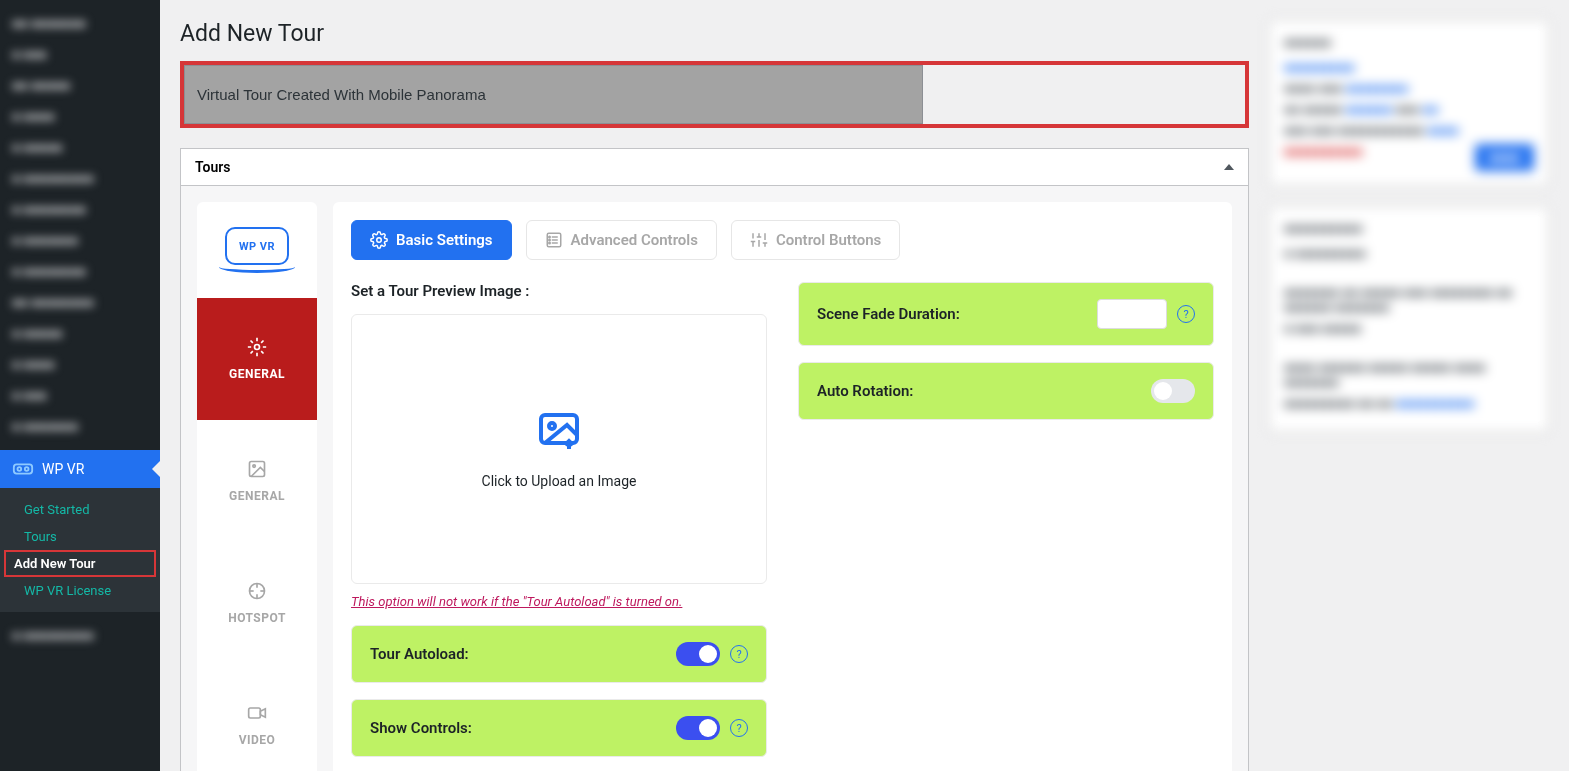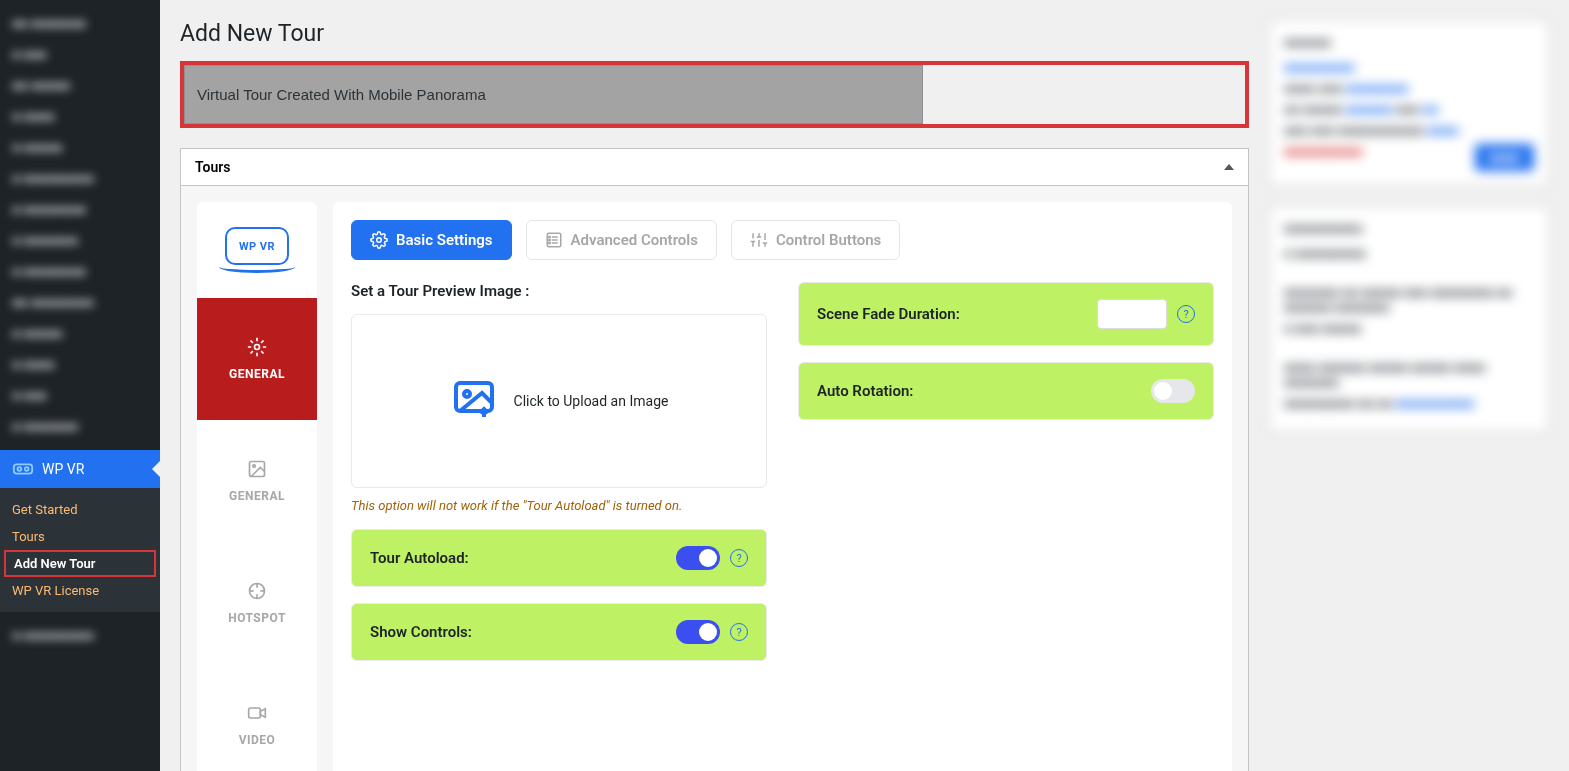--- a/index.html
+++ b/index.html
@@ -46,23 +46,23 @@
       transform: translateY(-50%);
       border-top: 8px solid transparent;
       border-bottom: 8px solid transparent;
       border-right: 8px solid #f0f0f1;
     }
     .wp-submenu {
       background: #2c3338;
       padding: 8px 0;
     }
     .wp-submenu-item {
-      padding: 6px 12px;
+      padding: 6px 24px;
       font-size: 13px;
-      color: #fdba74;
+      color: #14b8a6;
       cursor: pointer;
     }
     .wp-submenu-item.current {
       color: #fff;
       font-weight: 600;
       border: 2px solid #d63638;
       margin: 0 4px;
       padding: 4px 8px;
     }
     .main-content {
@@ -204,37 +204,38 @@
     .section-label {
       font-size: 15px;
       font-weight: 600;
       color: #1d2327;
       margin-bottom: 14px;
     }
     .upload-box {
       background: #fff;
       border: 1px solid #eaeaea;
       border-radius: 6px;
-      height: 174px;
-      display: flex;
-      flex-direction: row;
+      height: 270px;
+      display: flex;
+      flex-direction: column;
       align-items: center;
       justify-content: center;
       gap: 16px;
       cursor: pointer;
     }
     .upload-hint {
       font-size: 14px;
       color: #1d2327;
     }
     .note {
       font-size: 13px;
-      color: #a16207;
+      color: #be185d;
       font-style: italic;
       margin-top: 10px;
+      text-decoration: underline;
     }
     .option-row {
       background: #bef264;
       border: 1px solid #eaeaea;
       border-radius: 6px;
       padding: 16px 18px;
       display: flex;
       align-items: center;
       justify-content: space-between;
       margin-top: 16px;

